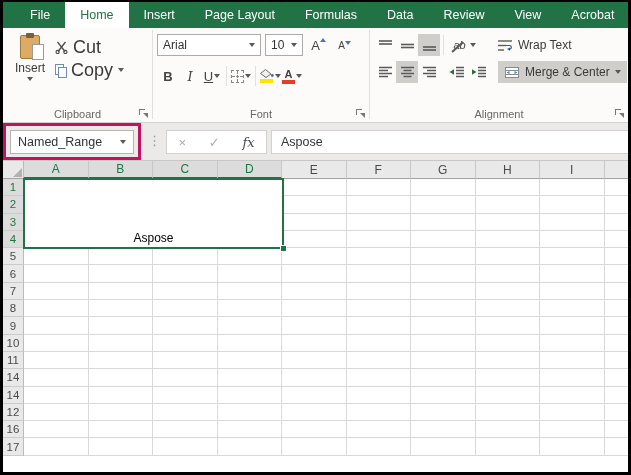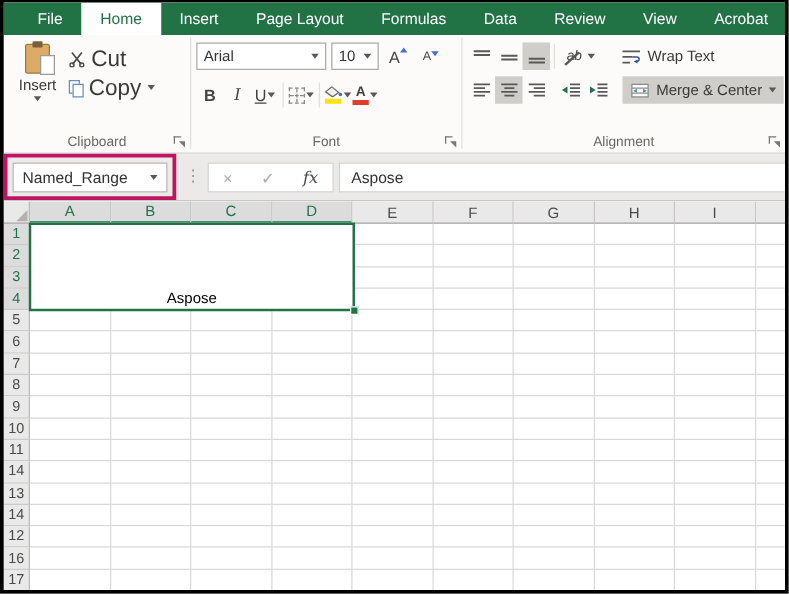--- a/index.html
+++ b/index.html
@@ -517,33 +517,20 @@
           <div class="cell"></div>
           <div class="cell"></div>
           <div class="cell"></div>
           <div class="cell"></div>
           <div class="cell"></div>
           <div class="cell"></div>
           <div class="cell"></div>
           <div class="cell fill"></div>
         </div>
         <div class="grow">
-          <div class="rowh">13</div>
-          <div class="cell"></div>
-          <div class="cell"></div>
-          <div class="cell"></div>
-          <div class="cell"></div>
-          <div class="cell"></div>
-          <div class="cell"></div>
-          <div class="cell"></div>
-          <div class="cell"></div>
-          <div class="cell"></div>
-          <div class="cell fill"></div>
-        </div>
-        <div class="grow">
           <div class="rowh">14</div>
           <div class="cell"></div>
           <div class="cell"></div>
           <div class="cell"></div>
           <div class="cell"></div>
           <div class="cell"></div>
           <div class="cell"></div>
           <div class="cell"></div>
           <div class="cell"></div>
           <div class="cell"></div>

